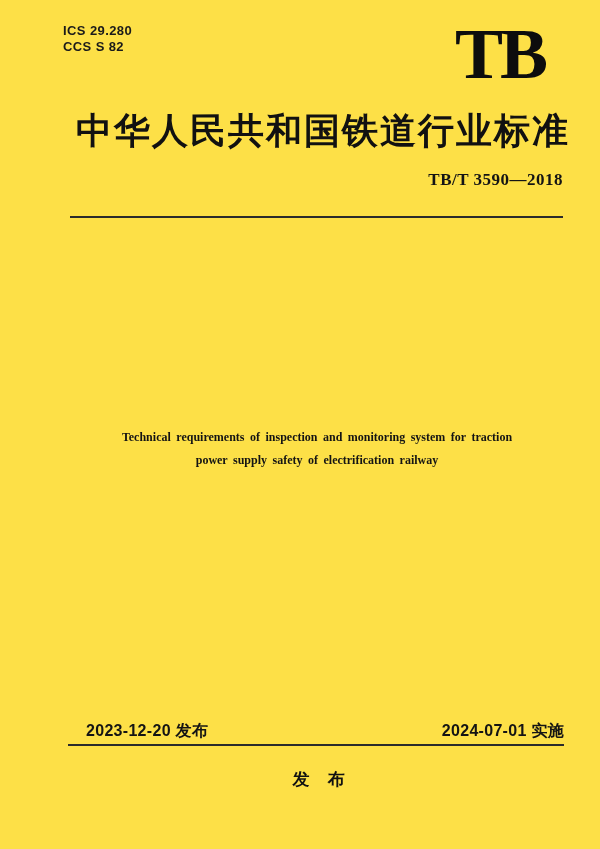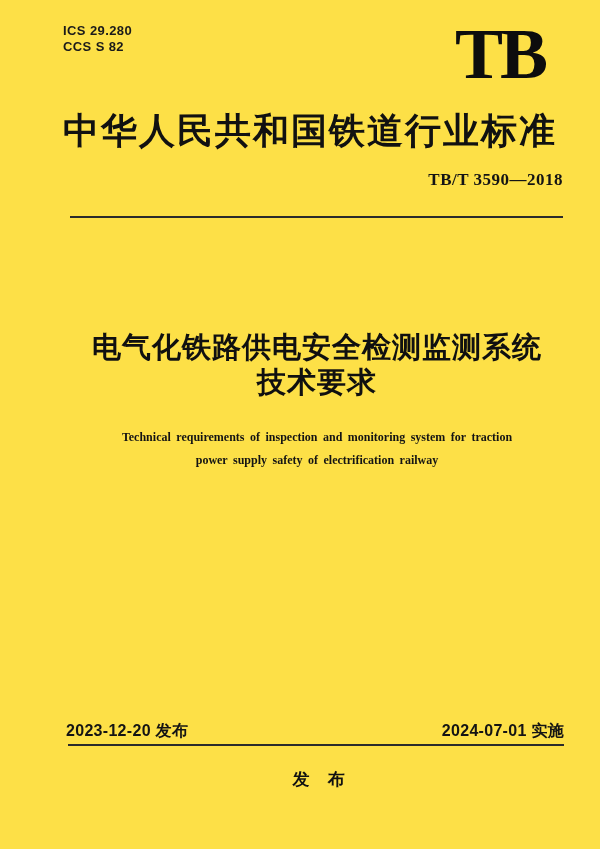--- a/index.html
+++ b/index.html
@@ -39,21 +39,21 @@
     letter-spacing: -3px;
     color: #0d0d0d;
   }
   
   .std-class {
     position: absolute;
     top: 109px;
     left: 63px;
     right: 30px;
     margin: 0;
-    text-align: left;
+    text-align: right;
     font-family: "Liberation Serif", "DejaVu Serif", serif;
     font-weight: bold;
     font-size: 36px;
     line-height: 44px;
     letter-spacing: 2px;
     white-space: nowrap;
     color: #111111;
   }
   
   .std-num {
@@ -111,21 +111,21 @@
     font-size: 12px;
     line-height: 23px;
     word-spacing: 2.5px;
     white-space: pre-line;
     color: #141414;
   }
   
   .dates-row {
     position: absolute;
     top: 721px;
-    left: 66px;
+    left: 86px;
     right: 36px;
     display: flex;
     justify-content: space-between;
     font-family: "Liberation Sans", "DejaVu Sans", sans-serif;
     font-weight: bold;
     font-size: 16px;
     letter-spacing: 0.3px;
     color: #141414;
     text-align: right;
   }
@@ -165,22 +165,20 @@
   </div>
 
   <div class="tb-logo">TB</div>
 
   <h1 class="std-class">中华人民共和国铁道行业标准</h1>
 
   <div class="std-num">TB/T 3590—2018</div>
 
   <div class="rule rule-top"></div>
 
-  <h2 class="title-zh">电气化铁路供电安全检测监测系统
-技术要求</h2>
 
   <h3 class="title-en">Technical requirements of inspection and monitoring system for traction
 power supply safety of electrification railway</h3>
 
   <div class="dates-row">
     <span>2023-12-20 发布</span>
     <span>2024-07-01 实施</span>
   </div>
 
   <div class="rule rule-bottom"></div>

